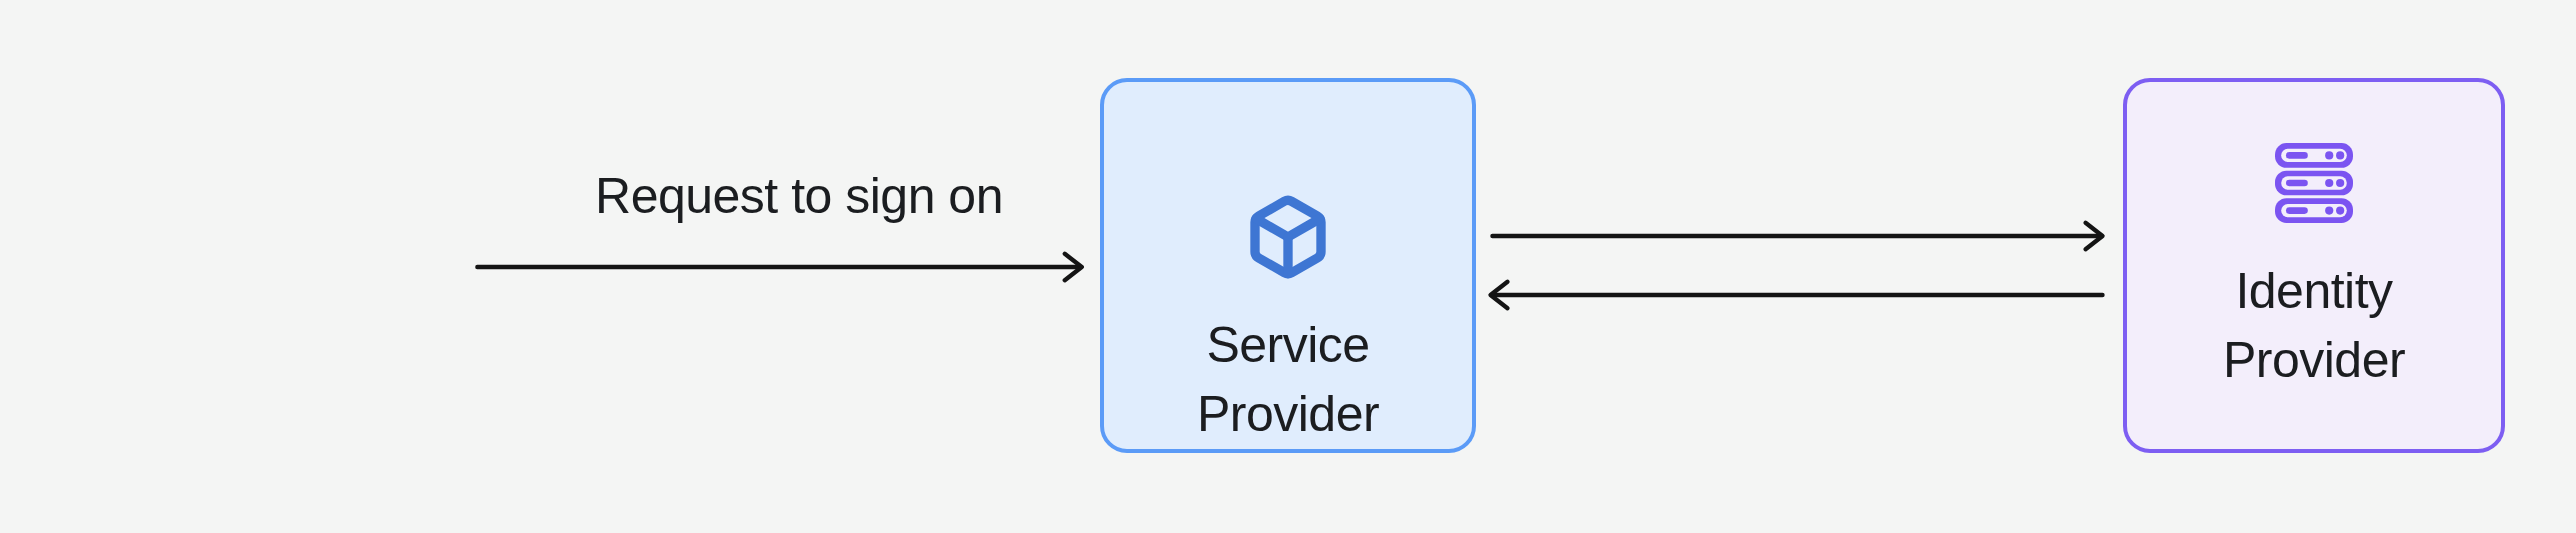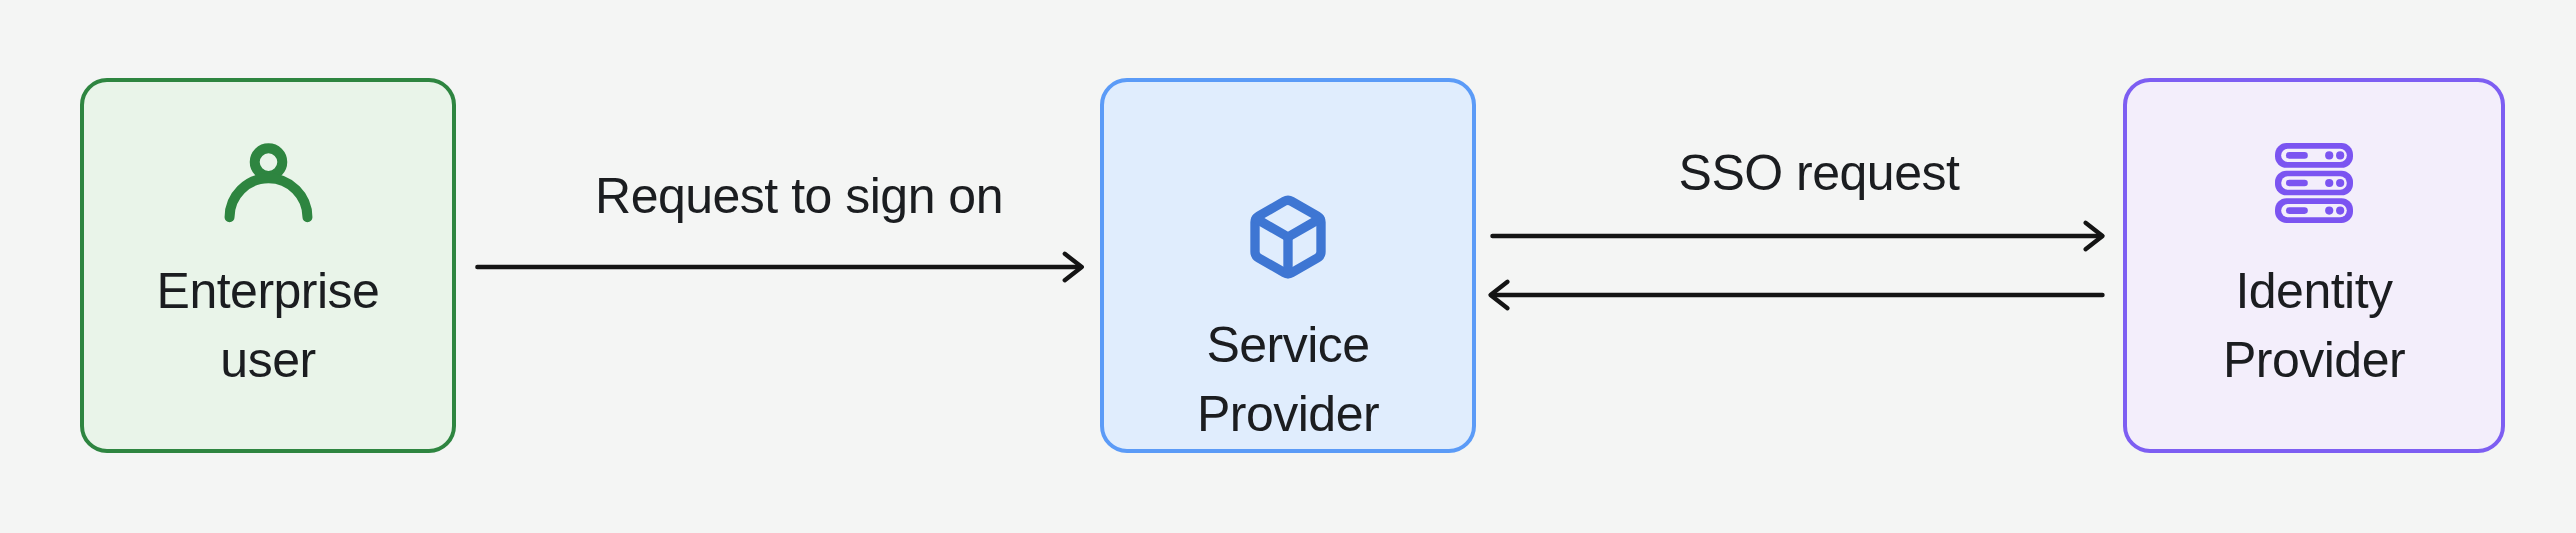--- a/index.html
+++ b/index.html
@@ -72,29 +72,20 @@
     fill: none;
     stroke-linecap: round;
     stroke-linejoin: round;
   }
 </style>
 </head>
 <body style="--canvas-bg: #f4f5f4; --text-color: #1b1d20; --arrow-color: #141414;">
 
 <div class="canvas">
 
-  <div class="node node-user" style="--fill: #e9f4e9; --border: #2e8540; --icon: #2e8540;">
-    <div class="icon-row">
-      <svg width="95" height="80" viewBox="0 0 100 84">
-        <circle cx="50" cy="20" r="14.5" fill="none" stroke="var(--icon, #2e8540)" stroke-width="10.5"></circle>
-        <path d="M 9 78 A 41 41 0 0 1 91 78" fill="none" stroke="var(--icon, #2e8540)" stroke-width="10.5" stroke-linecap="round"></path>
-      </svg>
-    </div>
-    <div class="node-label">Enterprise user</div>
-  </div>
 
   <div class="node node-sp" style="--fill: #e0edfd; --border: #5b9bf7; --icon: #3e76d3;">
     <div class="icon-row">
       <svg width="88" height="88" viewBox="0 0 24 24">
         <g fill="none" stroke="var(--icon, #3e76d3)" stroke-width="2.55" stroke-linecap="round" stroke-linejoin="round">
           <path d="M21 8a2 2 0 0 0-1-1.73l-7-4a2 2 0 0 0-2 0l-7 4A2 2 0 0 0 3 8v8a2 2 0 0 0 1 1.73l7 4a2 2 0 0 0 2 0l7-4A2 2 0 0 0 21 16Z"></path>
           <path d="m3.3 7 8.7 5 8.7-5"></path>
           <path d="M12 22V12"></path>
         </g>
       </svg>
@@ -134,21 +125,20 @@
   <svg class="edge-svg" style="left:471px; top:250px;" width="619" height="34" viewBox="0 0 650 36">
     <line class="edge-stroke" x1="4" y1="18" x2="642" y2="18"></line>
     <path class="edge-stroke" d="M 626 4 L 644 18 L 626 32"></path>
   </svg>
   <div class="edge-label" style="left:777px; top:196px;">Request to sign on</div>
 
   <svg class="edge-svg" style="left:1486px; top:219px;" width="623" height="34" viewBox="0 0 654 36">
     <line class="edge-stroke" x1="4" y1="18" x2="648" y2="18"></line>
     <path class="edge-stroke" d="M 632 4 L 650 18 L 632 32"></path>
   </svg>
-  <div class="edge-label" style="left:1797px; top:173px;">SSO request</div>
 
   <svg class="edge-svg" style="left:1484px; top:278px;" width="625" height="34" viewBox="0 0 656 36">
     <line class="edge-stroke" x1="6" y1="18" x2="652" y2="18"></line>
     <path class="edge-stroke" d="M 22 4 L 4 18 L 22 32"></path>
   </svg>
 
 </div>
 
 
 </body></html>

